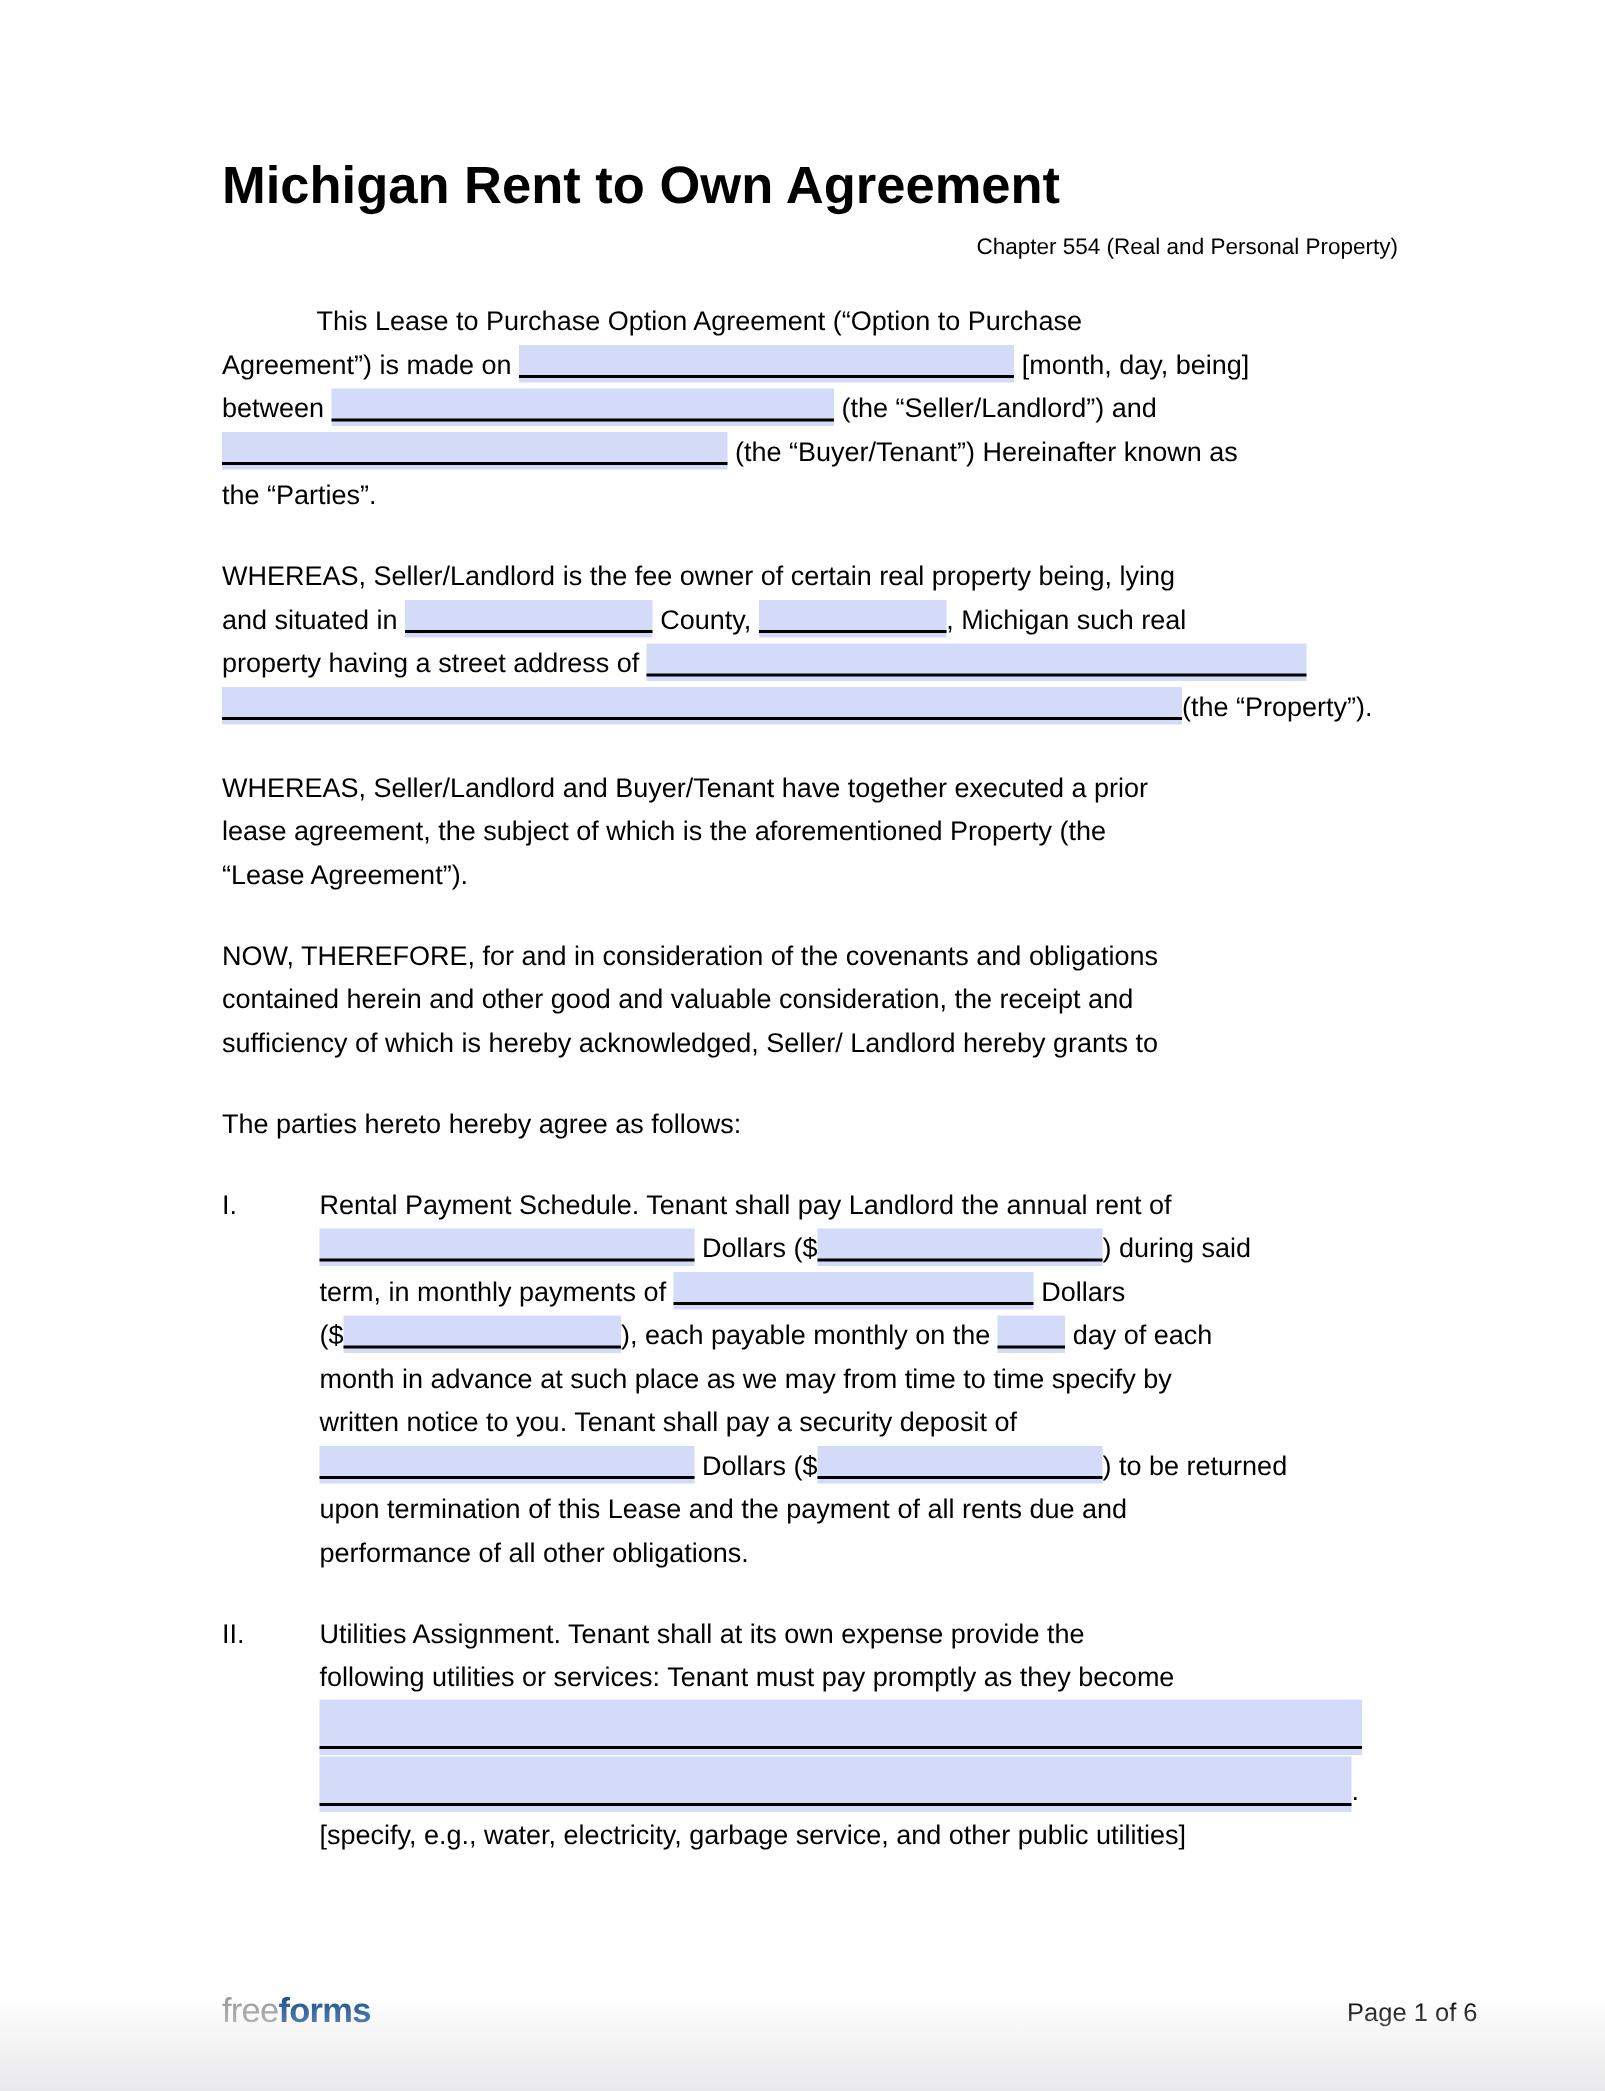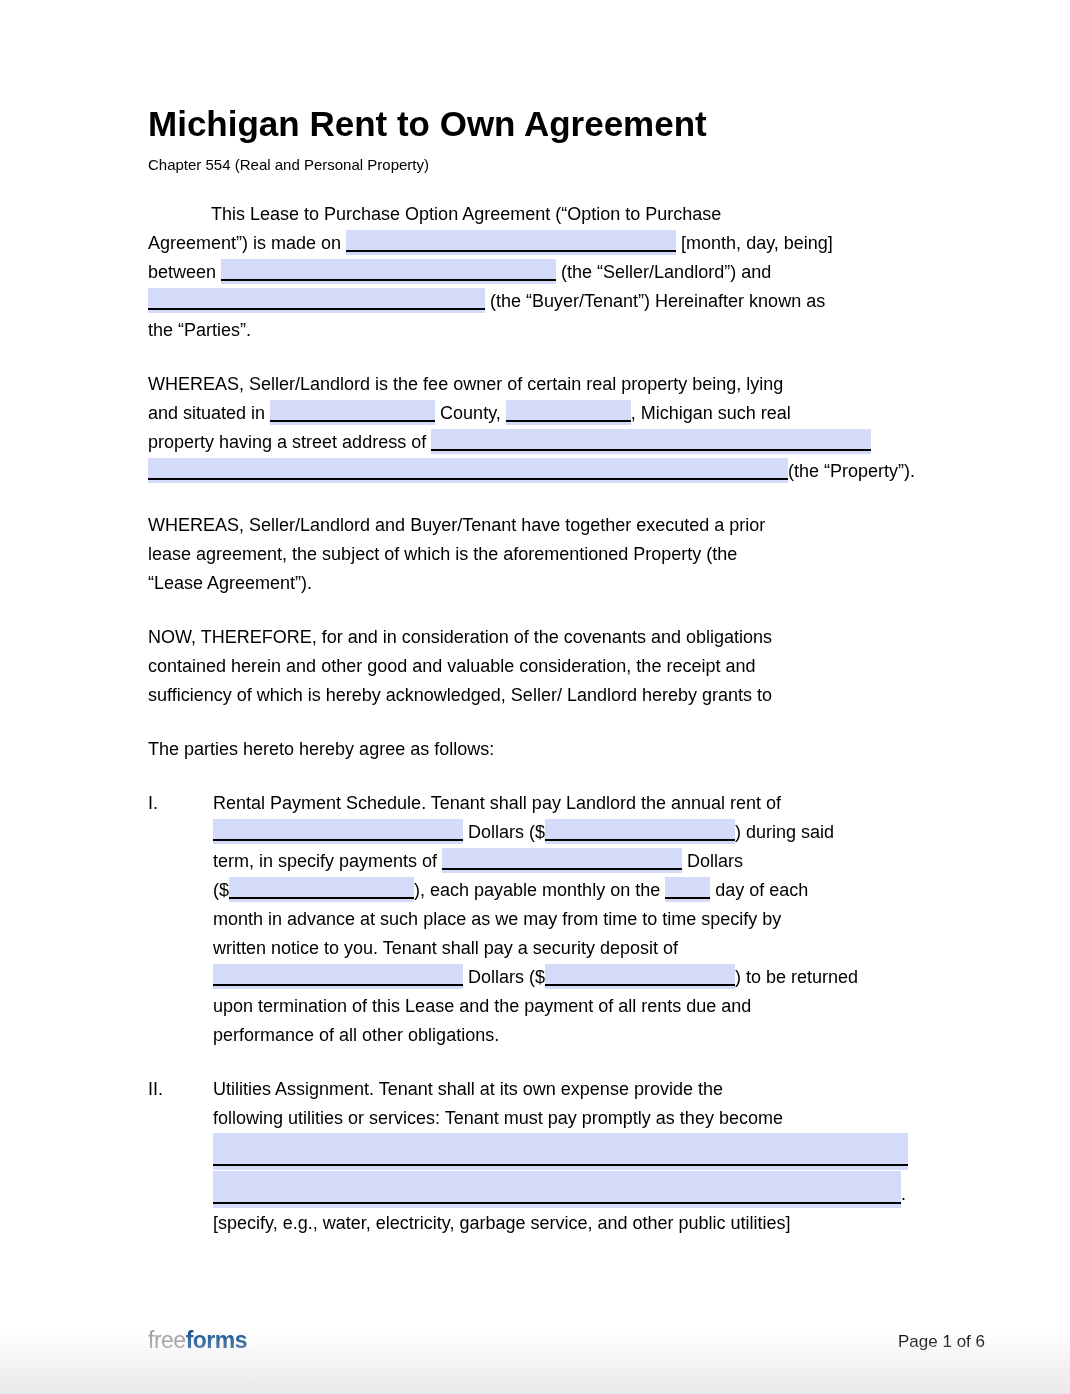--- a/index.html
+++ b/index.html
@@ -17,21 +17,21 @@
     background:#ffffff;
   }
   .doc {
     position:absolute; left:148px; top:0; width:784px;
   }
   .doc-title {
     font-size:35px; line-height:42px; font-weight:bold;
     margin:103px 0 0 0;
   }
   .doc-subtitle {
-    font-size:15px; line-height:20px; text-align:left; margin-top:10px;
+    font-size:15px; line-height:20px; text-align:right; margin-top:10px;
   }
   .block {
     margin-top:25px; font-size:18px; line-height:29px;
   }
   .line { white-space:pre; }
   .run { white-space:pre; }
   .run.bold { font-weight:normal; }
   .spacer { display:inline-block; }
   .blank {
     display:inline-block; position:relative;
@@ -93,21 +93,21 @@
           <div class="line"><span class="run">sufficiency of which is hereby acknowledged, Seller/ Landlord hereby grants to</span></div>
         </div>
         <div class="block">
           <div class="line"><span class="run">The parties hereto hereby agree as follows:</span></div>
         </div>
         <div class="block item">
           <span class="num">I.</span>
           <div class="item-body">
             <div class="line"><span class="run bold">Rental Payment Schedule</span><span class="run">. Tenant shall pay Landlord the annual rent of</span></div>
             <div class="line"><span class="blank" style="width: 250px;"></span><span class="run"> Dollars ($</span><span class="blank" style="width: 190px;"></span><span class="run">) during said</span></div>
-            <div class="line"><span class="run">term, in specify payments of </span><span class="blank" style="width: 240px;"></span><span class="run"> Dollars</span></div>
+            <div class="line"><span class="run">term, in monthly payments of </span><span class="blank" style="width: 240px;"></span><span class="run"> Dollars</span></div>
             <div class="line"><span class="run">($</span><span class="blank" style="width: 185px;"></span><span class="run">), each payable monthly on the </span><span class="blank" style="width: 45px;"></span><span class="run"> day of each</span></div>
             <div class="line"><span class="run">month in advance at such place as we may from time to time specify by</span></div>
             <div class="line"><span class="run">written notice to you. Tenant shall pay a security deposit of</span></div>
             <div class="line"><span class="blank" style="width: 250px;"></span><span class="run"> Dollars ($</span><span class="blank" style="width: 190px;"></span><span class="run">) to be returned</span></div>
             <div class="line"><span class="run">upon termination of this Lease and the payment of all rents due and</span></div>
             <div class="line"><span class="run">performance of all other obligations.</span></div>
           </div>
         </div>
         <div class="block item">
           <span class="num">II.</span>

